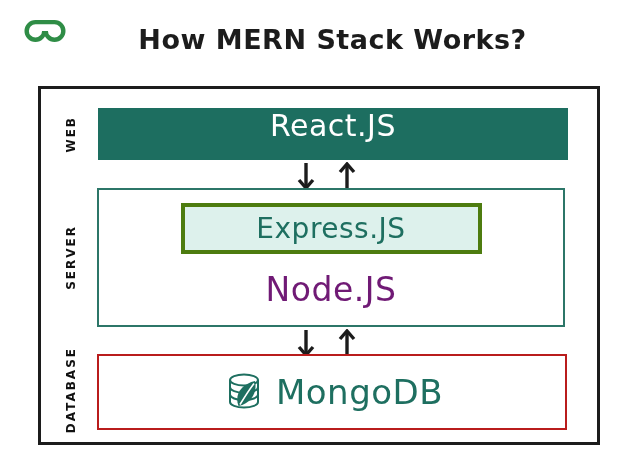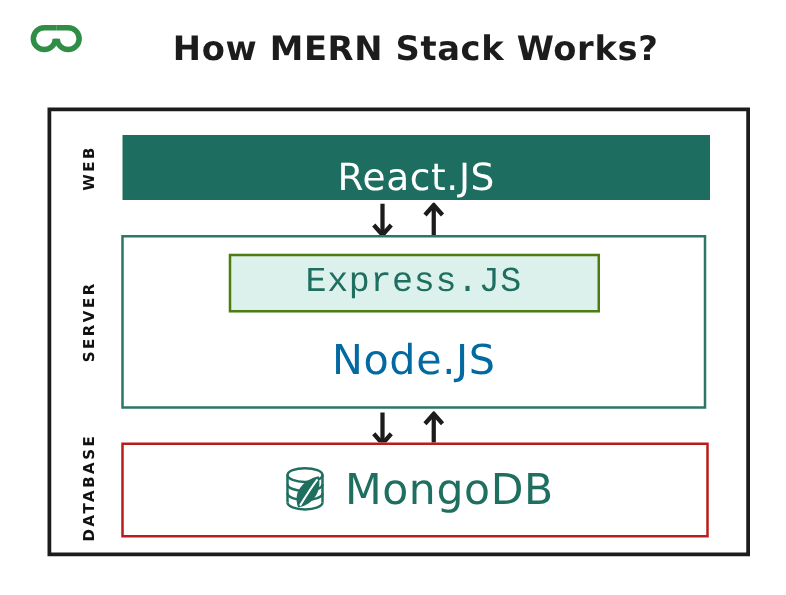--- a/index.html
+++ b/index.html
@@ -60,56 +60,55 @@
     white-space: nowrap;
   }
 
   
   .react-box {
     position: absolute;
     left: 57px; top: 19px;
     width: 470px; height: 52px;
     background: #1d6e60;
     display: flex;
-    align-items: flex-end;
+    align-items: flex-start;
     justify-content: center;
     color: #ffffff;
     font-size: 30px;
     letter-spacing: 0.5px;
   }
 
   .server-box {
     position: absolute;
     left: 56px; top: 99px;
     width: 464px; height: 135px;
     border: 2px solid #2c7668;
     background: #ffffff;
     display: flex;
     flex-direction: column;
     align-items: center;
   }
   .express-box {
     margin-top: 13px;
     width: 293px; height: 43px;
-    border: 2px solid #4d7c0f;
+    border: 4px solid #4d7c0f;
     background: #ddf1ec;
     display: flex;
     align-items: center;
     justify-content: center;
     color: #1e6f60;
     font-size: 28px;
     letter-spacing: 0.5px;
-    font-family: Liberation Mono, monospace;
   }
   .node-label {
     flex: 1;
     display: flex;
     align-items: center;
     justify-content: center;
-    color: #0369a1;
+    color: #701a75;
     font-size: 33px;
     letter-spacing: 0.5px;
   }
 
   .db-box {
     position: absolute;
     left: 56px; top: 265px;
     width: 466px; height: 72px;
     border: 2px solid #b91c1c;
     background: #ffffff;

